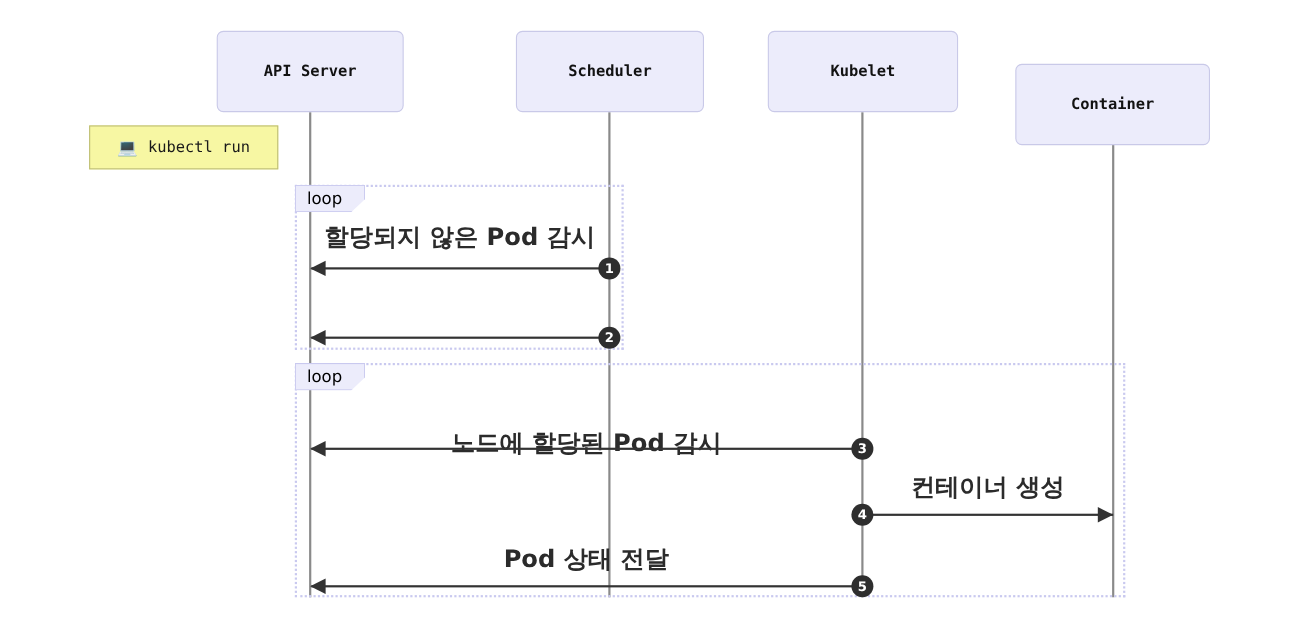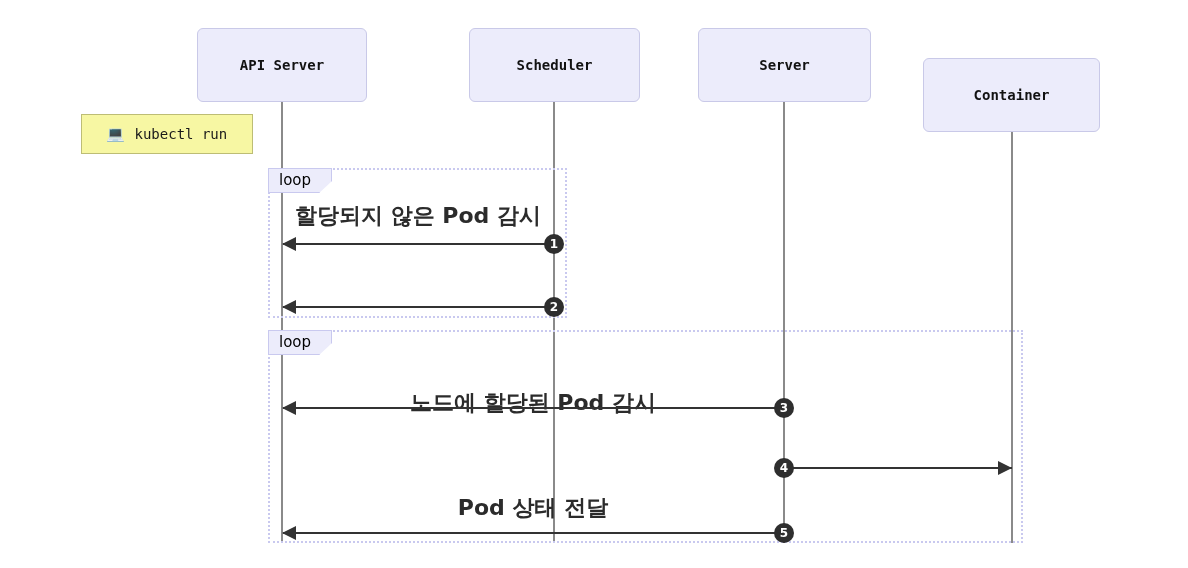--- a/index.html
+++ b/index.html
@@ -55,21 +55,21 @@
   <div class="lifeline" style="left:783px;"></div>
   <div class="lifeline" style="left:1011px;"></div>
 
   <div class="actor" style="left:469px;width:171px;">
     <span>Scheduler</span>
   </div>
   <div class="actor" style="left:197px;width:170px;">
     <span>API Server</span>
   </div>
   <div class="actor" style="left:698px;width:173px;">
-    <span>Server</span>
+    <span>Kubelet</span>
   </div>
   <div class="actor" style="left:923px;width:177px;margin-top:30px;">
     <span>Container</span>
   </div>
 
   <div class="note">
     <span class="emoji">💻</span>
     <span>kubectl run</span>
   </div>
 
@@ -86,20 +86,21 @@
 
   <div class="line" style="left:283px;top:306px;width:271px;"></div>
   <div class="ah-left" style="left:282px;top:300px;"></div>
   <div class="badge" style="left:544px;top:297px;">2</div>
 
   <div class="msg-label" style="left:383px;top:388px;">노드에 할당된 Pod 감시</div>
   <div class="line" style="left:283px;top:407px;width:501px;"></div>
   <div class="ah-left" style="left:282px;top:401px;"></div>
   <div class="badge" style="left:774px;top:398px;">3</div>
 
+  <div class="msg-label" style="left:748px;top:428px;">컨테이너 생성</div>
   <div class="line" style="left:784px;top:467px;width:228px;"></div>
   <div class="ah-right" style="left:998px;top:461px;"></div>
   <div class="badge" style="left:774px;top:458px;">4</div>
 
   <div class="msg-label" style="left:383px;top:493px;">Pod 상태 전달</div>
   <div class="line" style="left:283px;top:532px;width:501px;"></div>
   <div class="ah-left" style="left:282px;top:526px;"></div>
   <div class="badge" style="left:774px;top:523px;">5</div>
 
 </div>

